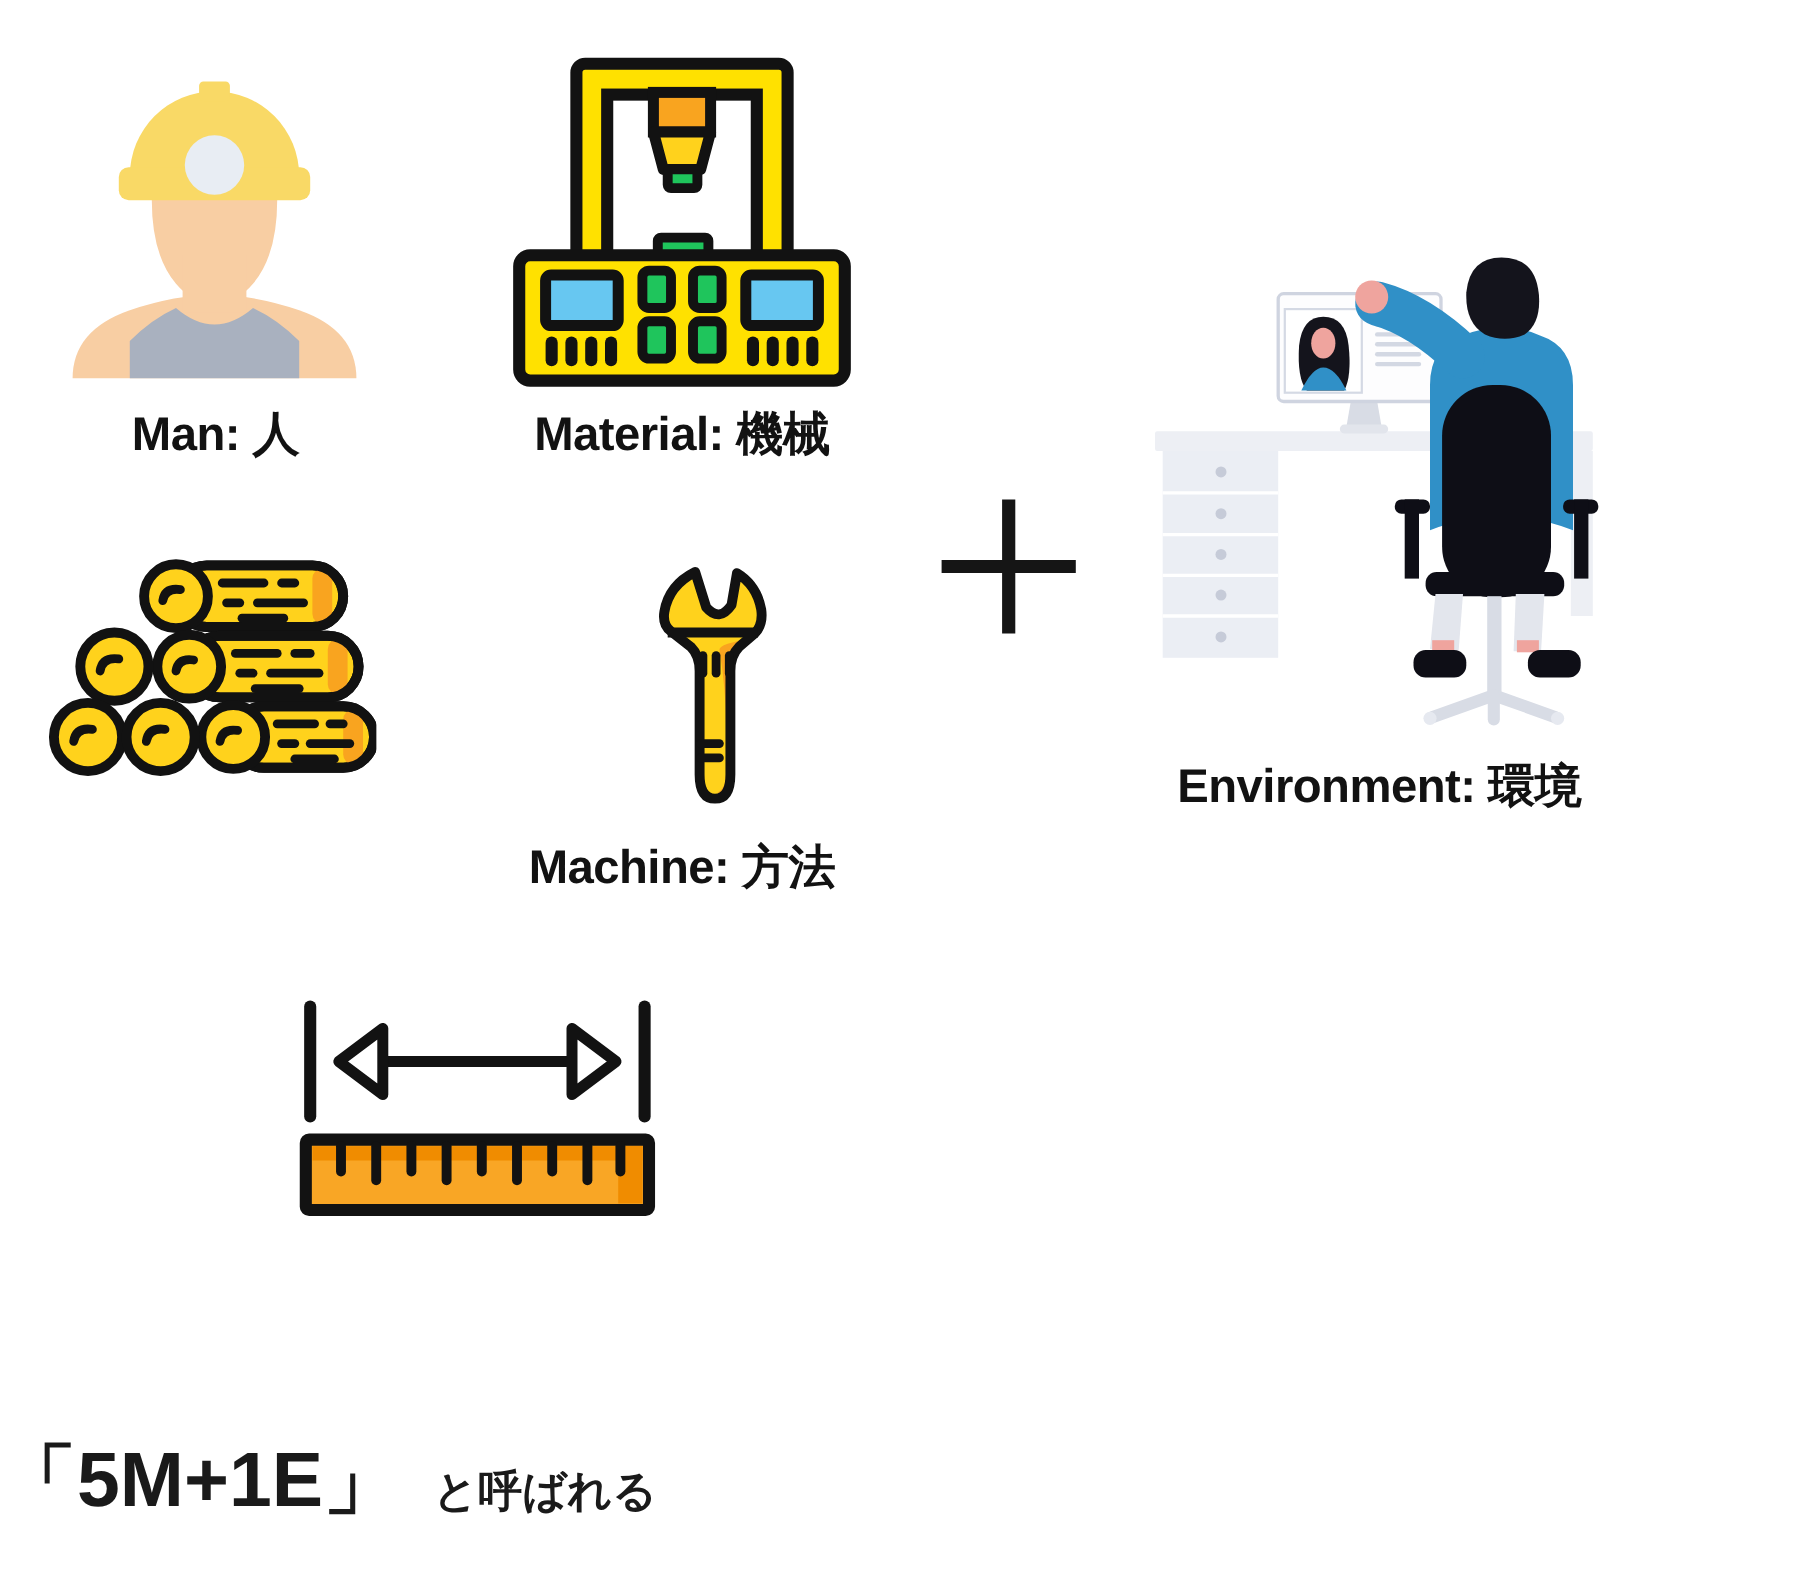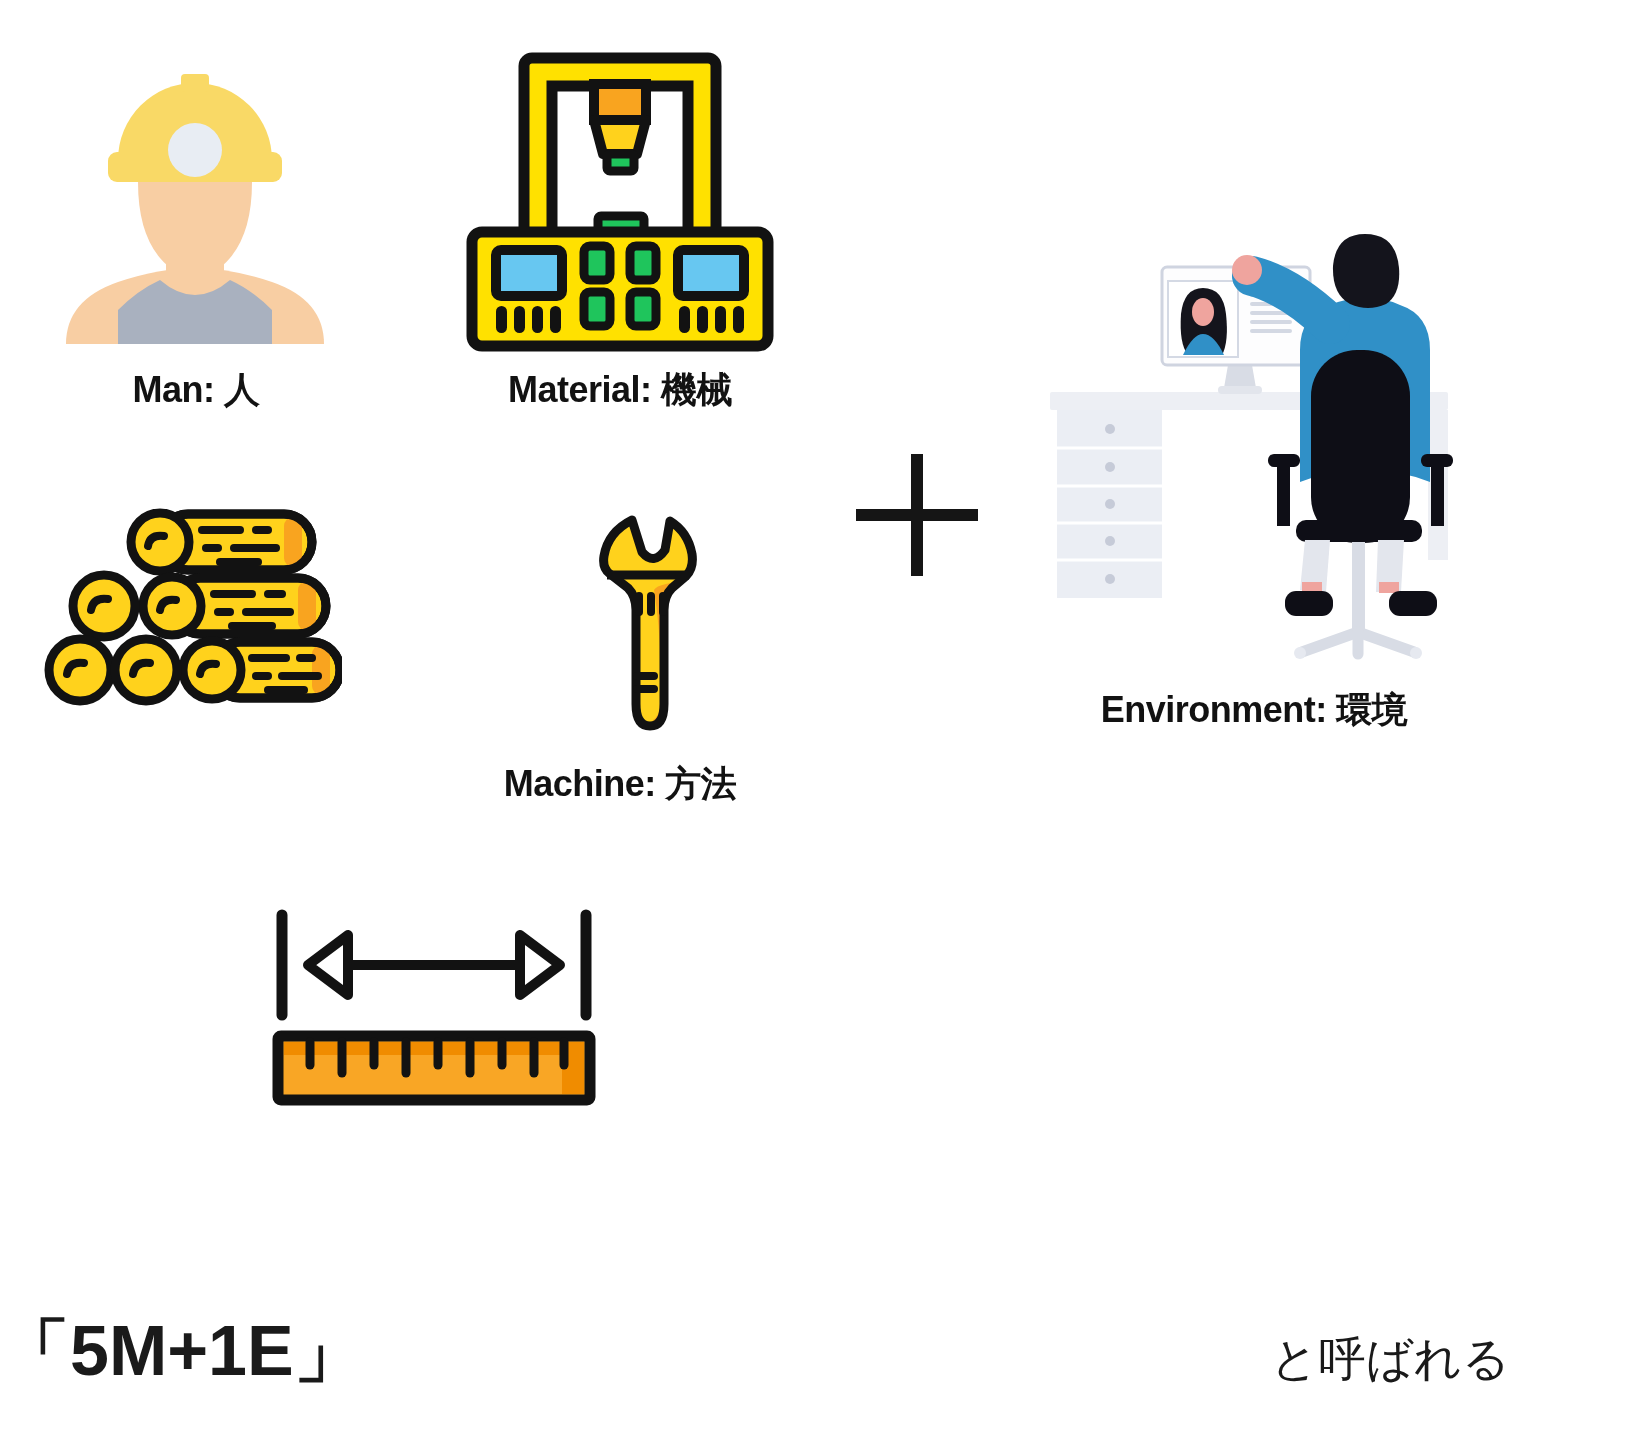--- a/index.html
+++ b/index.html
@@ -2,30 +2,30 @@
 <html><head>
 <meta charset="utf-8">
 <style>
   html,body{margin:0;padding:0;background:#ffffff;}
   #stage{
     position:relative;width:1648px;height:1431px;background:#ffffff;
     overflow:hidden;font-family:"Liberation Sans","DejaVu Sans",sans-serif;
   }
   .abs{position:absolute;}
   .label{
-    position:absolute;font-weight:800;font-size:36px;color:#121212;
+    position:absolute;font-weight:800;font-size:43px;color:#121212;
     text-align:center;letter-spacing:-0.5px;white-space:nowrap;
   }
   #footer{
     position:absolute;left:0;top:1290px;width:1510px;
-    display:flex;justify-content:space-between;align-items:baseline;gap:30px;
+    display:flex;justify-content:flex-start;align-items:baseline;gap:30px;
     color:#1a1a1a;
   }
   #footer .big{font-size:70px;font-weight:800;letter-spacing:0px;}
-  #footer .small{font-size:47px;font-weight:400;margin-top:38px;}
+  #footer .small{font-size:40px;font-weight:700;margin-top:38px;}
   svg{display:block;}
 </style>
 </head>
 <body>
 
 <div id="stage">
 
   <svg class="abs" style="left:60px;top:52px" width="270" height="292" viewBox="0 0 270 292">
     <path d="M6,292 Q6,248 58,230 Q100,216 135,216 Q170,216 212,230 Q264,248 264,292 Z" fill="#F8CEA3"></path>
     <path d="M58,292 L58,258 Q78,238 100,228 Q135,258 170,228 Q192,238 212,258 L212,292 Z" fill="#A9B1BF"></path>

